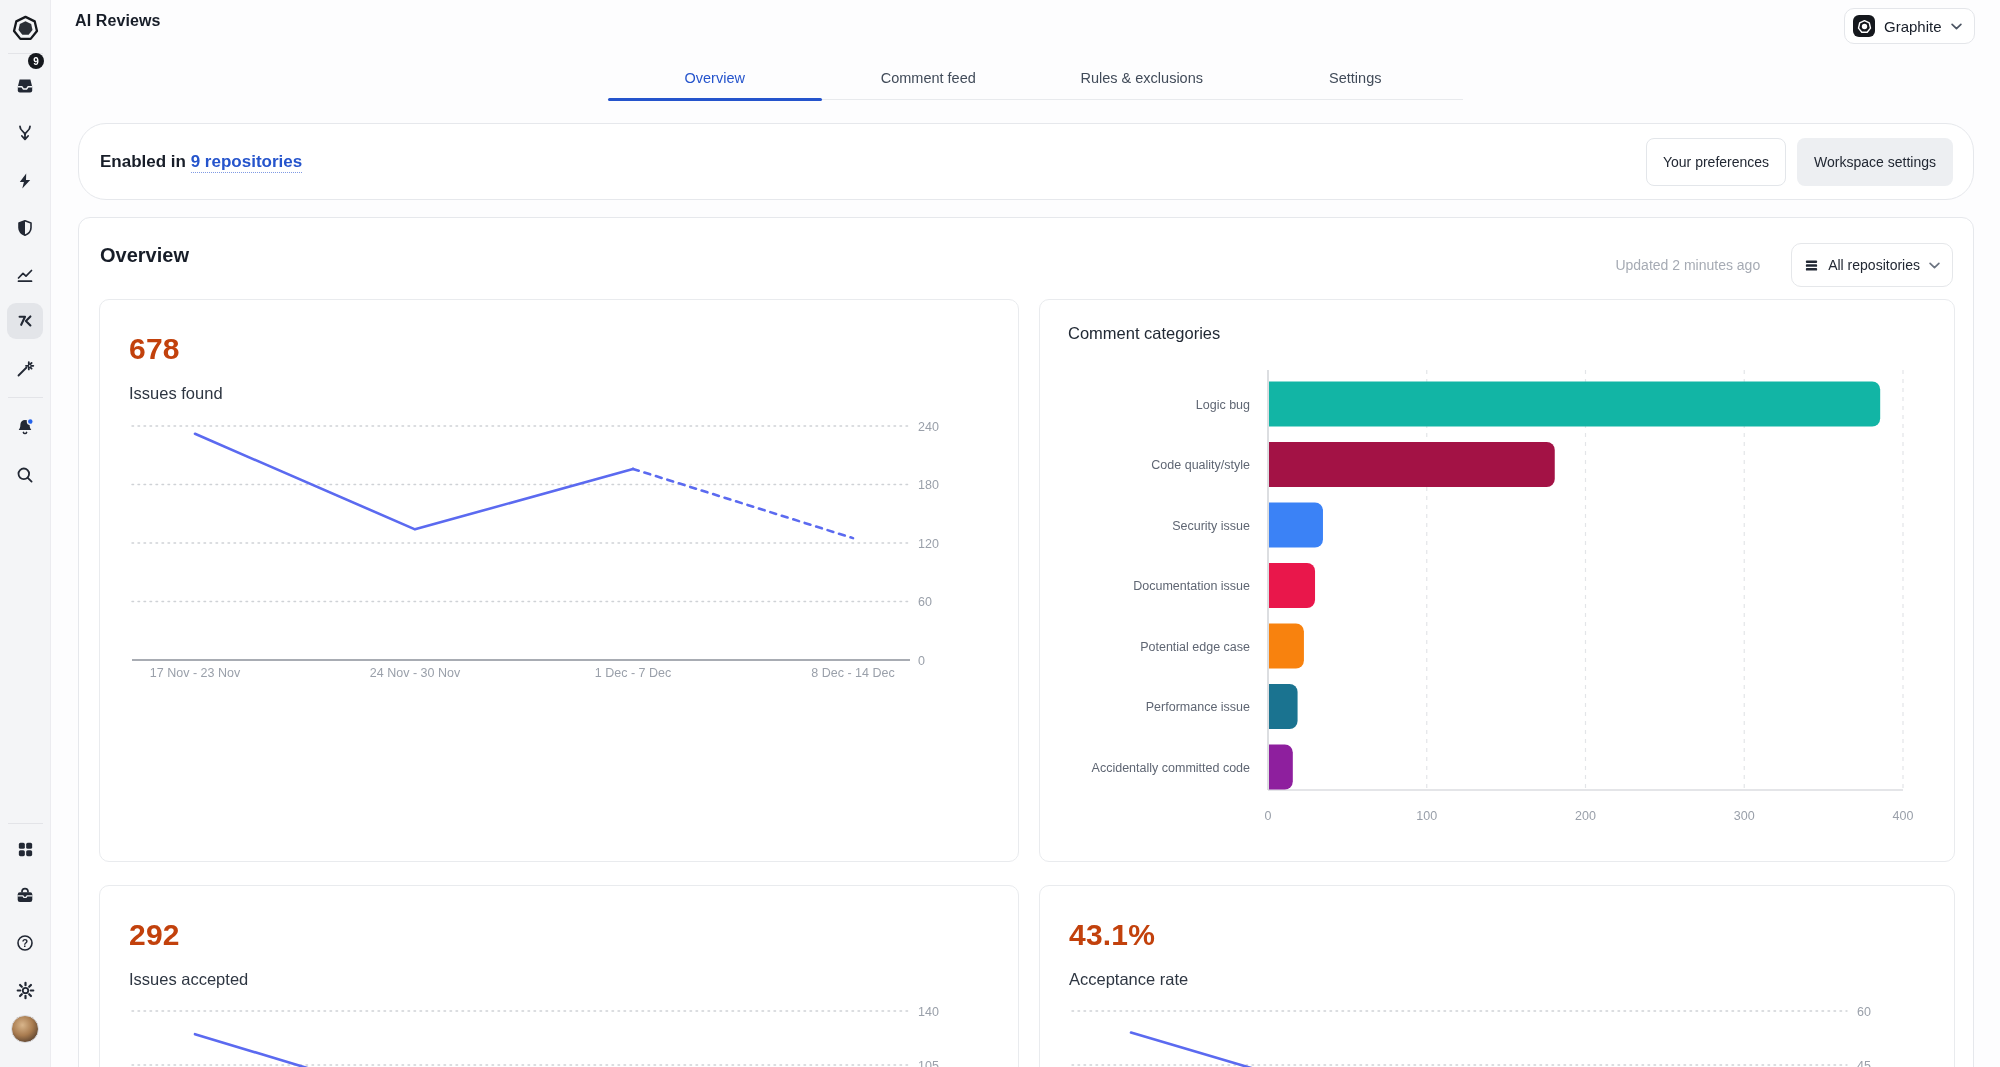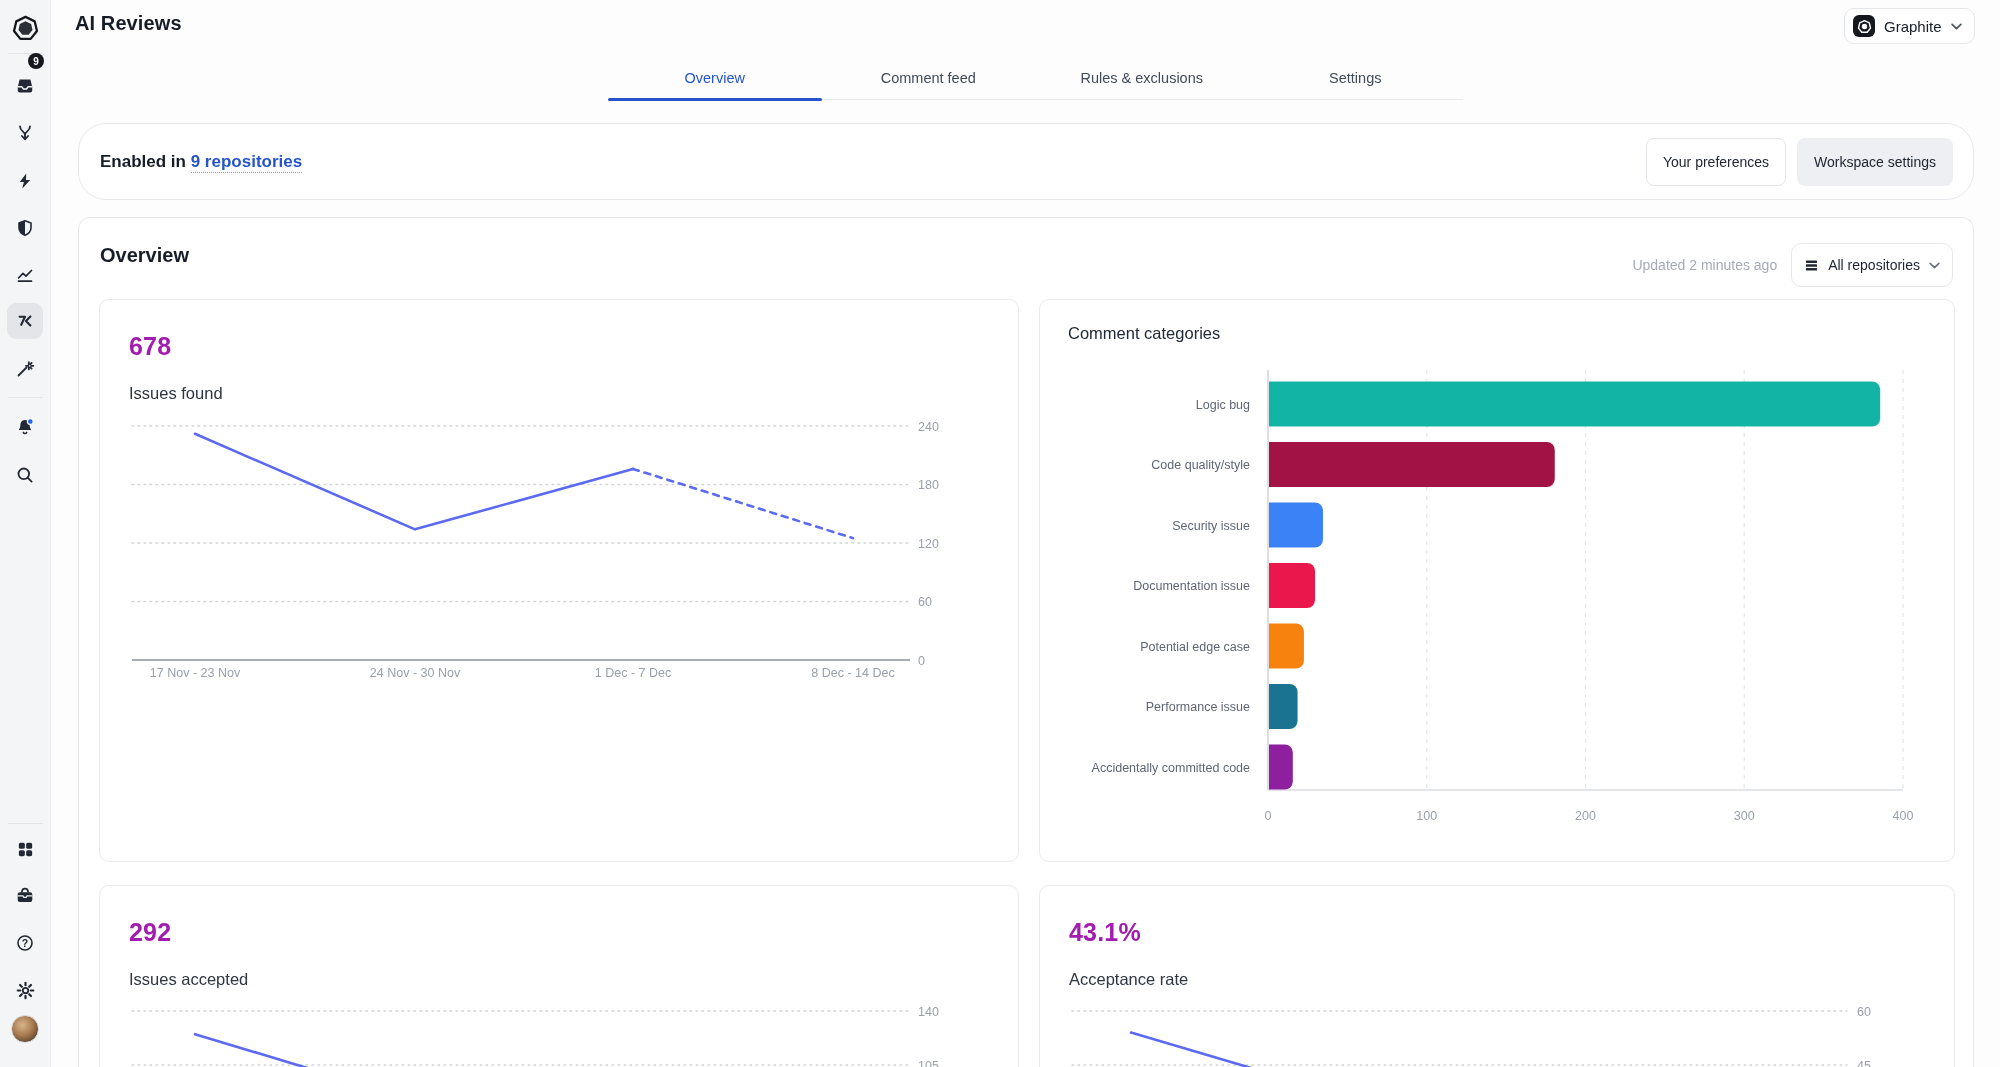--- a/index.html
+++ b/index.html
@@ -9,21 +9,21 @@
 
   
   .sidebar { position:absolute; left:0; top:0; width:51px; height:1067px; background:#f4f5f7; border-right:1px solid #ececf0; z-index:5; }
   .side-item { position:absolute; left:50%; transform:translateX(-50%); width:36px; height:36px; display:flex; align-items:center; justify-content:center; border-radius:9px; cursor:pointer; }
   .side-item.selected { background:#e3e5e9; }
   .side-divider { position:absolute; left:8px; width:35px; border-top:1px solid #e3e4e8; }
   .badge { position:absolute; left:28px; top:53px; min-width:16px; height:16px; background:#15181d; color:#fff; font-size:10px; font-weight:700; border-radius:8px; display:flex; align-items:center; justify-content:center; padding:0 3px; z-index:6; }
   .avatar { position:absolute; left:50%; transform:translateX(-50%); top:1015px; width:28px; height:28px; border-radius:50%; background:radial-gradient(circle at 40% 35%, #d8b58b 0%, #a97c50 45%, #5d4430 80%, #3a2c20 100%); border:1px solid #d8d9dd; cursor:pointer; }
 
   
-  .app-title { position:absolute; left:75px; top:12px; font-size:20px; font-weight:700; color:#171d28; letter-spacing:.1px; }
+  .app-title { position:absolute; left:75px; top:12px; font-size:16px; font-weight:700; color:#171d28; letter-spacing:.1px; }
   .account-btn { position:absolute; left:1844px; top:8px; height:36px; display:flex; align-items:center; gap:9px; padding:0 12px 0 8px; background:#fff; border:1px solid #e4e6ea; border-radius:10px; cursor:pointer; }
   .account-mark { width:22px; height:22px; background:#15181d; border-radius:6px; display:flex; align-items:center; justify-content:center; }
   .account-label { font-size:15px; font-weight:500; color:#171d28; }
 
   
   .tabs { position:absolute; left:608px; top:56px; width:855px; height:44px; display:flex; border-bottom:1px solid #e8eaed; }
   .tab { width:213.5px; display:flex; align-items:center; justify-content:center; font-size:14.5px; font-weight:500; color:#414b59; cursor:pointer; position:relative; }
   .tab.active { color:#2554cc; }
   .tab.active::after { content:""; position:absolute; left:0; right:0; bottom:-1.5px; height:2.5px; background:#2554cc; border-radius:2px; }
 
@@ -34,32 +34,32 @@
   .banner-link { color:#2554cc; font-weight:700; text-decoration:none; border-bottom:1.5px dotted #7f9ae3; padding-bottom:1px; cursor:pointer; }
   .banner-spacer { flex:1; }
   .btn { height:48px; display:inline-flex; align-items:center; padding:0 16px; border-radius:8px; font-size:14px; font-weight:500; color:#222833; cursor:pointer; border:1px solid transparent; white-space:nowrap; }
   .btn.outline { background:#fff; border-color:#e3e6ea; }
   .btn.soft { background:#edeff2; }
   .banner .btn + .btn { margin-left:11px; }
 
   .overview-card { left:78px; top:217px; width:1896px; height:1000px; }
   .ov-title { position:absolute; left:21px; top:26px; font-size:20px; font-weight:700; color:#171d28; }
   .ov-controls { position:absolute; right:20px; top:25px; display:flex; align-items:center; gap:12px; }
-  .updated { font-size:14px; color:#a6abb4; margin-right:2px; }
+  .updated { font-size:14px; color:#a6abb4; margin-right:19px; }
   .segmented { display:flex; align-items:center; height:36px; background:#fff; border:1px solid #e5e7ea; border-radius:10px; padding:0 3px; }
   .seg-item { height:29px; display:flex; align-items:center; padding:0 14px; font-size:14px; color:#2a313c; border-radius:7px; cursor:pointer; white-space:nowrap; }
   .seg-item.active { background:#ebedf0; font-weight:500; }
   .repo-btn { height:44px; display:flex; align-items:center; gap:9px; padding:0 12px; background:#fff; border:1px solid #e5e7ea; border-radius:10px; font-size:14px; font-weight:500; color:#222833; cursor:pointer; }
 
   .subcard { position:absolute; background:#fff; border:1px solid #e9ebee; border-radius:10px; overflow:hidden; }
   .sc1 { left:20px; top:81px; width:920px; height:563px; }
   .sc2 { left:960px; top:81px; width:916px; height:563px; }
   .sc3 { left:20px; top:667px; width:920px; height:400px; }
   .sc4 { left:960px; top:667px; width:916px; height:400px; }
-  .big-num { position:absolute; left:29px; top:32px; font-size:25px; font-weight:700; color:#a21caf; letter-spacing:.2px; }
+  .big-num { position:absolute; left:29px; top:32px; font-size:30px; font-weight:700; color:#c2410c; letter-spacing:.2px; }
   .sub-label { position:absolute; left:29px; top:84px; font-size:16.5px; color:#2e3642; }
   .bar-title { position:absolute; left:28px; top:24px; font-size:16.5px; font-weight:500; color:#222a35; }
   .chart-svg { position:absolute; left:0; top:0; }
 
   svg text { font-family:"Liberation Sans", sans-serif; }
 </style>
 </head>
 <body>
 
 <div class="page">

